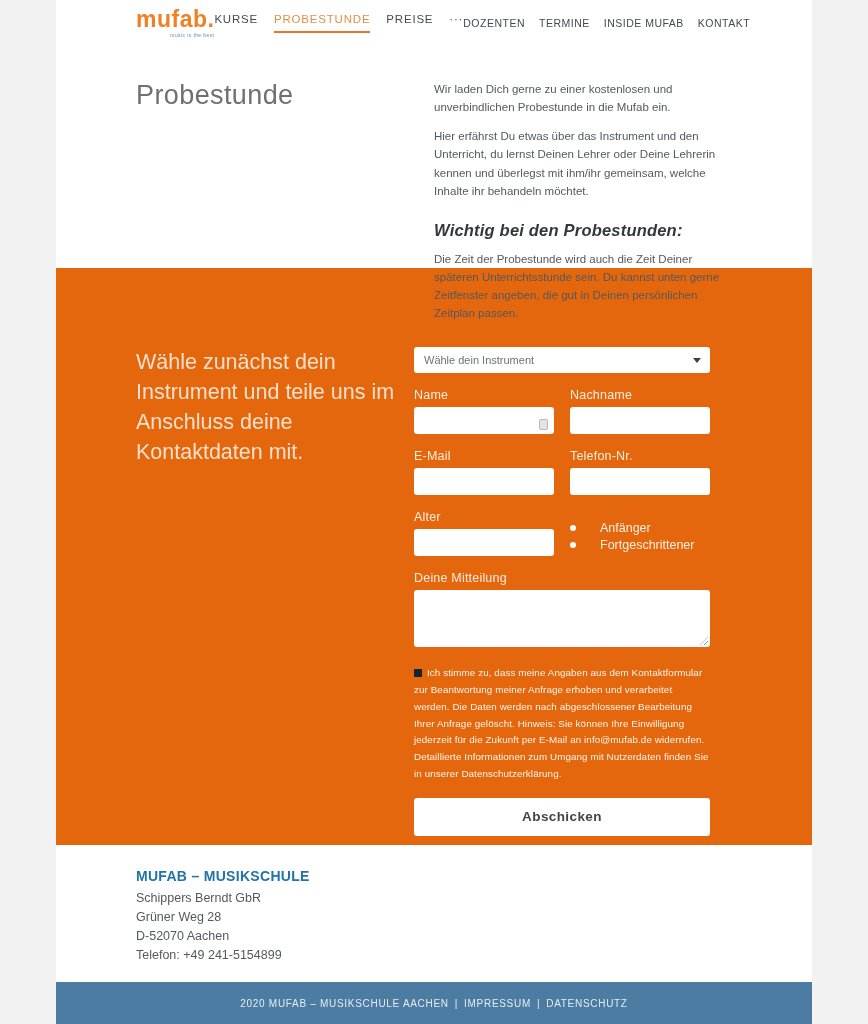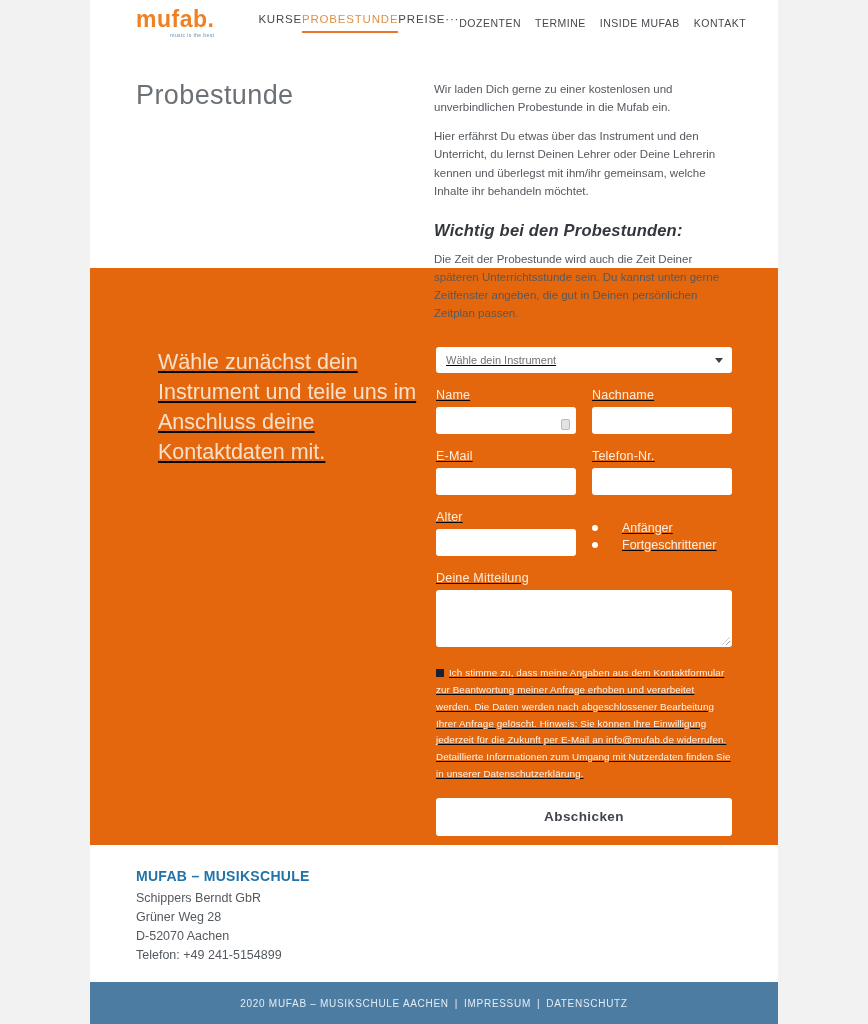--- a/index.html
+++ b/index.html
@@ -1,46 +1,46 @@
 <!DOCTYPE html>
 <html><head>
 <meta charset="utf-8">
 <style>
   * { margin:0; padding:0; box-sizing:border-box; }
   html,body { background:#f2f2f2; }
   .page {
-    width:688px; height:1024px; margin:0 auto; background:#ffffff;
+    width:756px; height:1024px; margin:0 auto; background:#ffffff;
     font-family:"Liberation Sans", sans-serif; overflow:hidden;
   }
   .container { width:596px; margin:0 auto; }
 
   
   .header { height:46px; }
   .header .container { display:flex; align-items:center; height:100%; }
   .logo { display:flex; flex-direction:column; cursor:pointer; }
   .logo-text { color:#EF8023; font-size:23px; font-weight:700; letter-spacing:0.5px; line-height:1; }
   .logo-tagline { font-size:5px; color:#5B8DB8; text-align:right; margin-top:1px; letter-spacing:0.4px; }
-  .nav-left { margin-left:44px; display:flex; align-items:flex-start; }
+  .nav-left { display:flex; gap:16px; align-items:flex-start; }
   .nav-link { font-size:11.5px; color:#45494E; letter-spacing:0.8px; cursor:pointer;
               padding-bottom:6px; border-bottom:2px solid transparent; white-space:nowrap; }
   .nav-link.active { color:#DC9146; border-bottom-color:#E8772B; }
   .nav-right { margin-left:auto; display:flex; gap:14px; }
   .nav-right .nav-link { font-size:10.5px; letter-spacing:0.5px; padding-bottom:0; border-bottom:none; }
 
   
   .intro-section { height:222px; padding-top:34px; }
   .intro-section .container { display:flex; }
   .intro-title { font-size:27px; color:#6C7176; font-weight:400; letter-spacing:0.4px; line-height:1.15; flex:1; }
   .intro-right { width:298px; }
   .intro-right p { font-size:11.5px; color:#54595F; line-height:1.58; margin-bottom:11px; }
   .important-heading { font-size:16.5px; font-weight:800; color:#33373D; margin:21px 0 10px; letter-spacing:0.2px;font-style:italic; }
 
   
   .form-section { background:#E5670D; height:577px; padding-top:79px; }
-  .form-section .container { display:flex; justify-content:flex-end;text-decoration:underline; }
+  .form-section .container { display:flex; justify-content:flex-start; }
   .headline { width:278px; font-size:21.5px; color:#F7E0CB; line-height:1.4; font-weight:400; }
   .form-col { width:296px; }
 
   .select {
     height:26px; background:#fff; border-radius:3px; display:flex; align-items:center;
     padding:3px 10px; font-size:11px; color:#6E7377; position:relative; margin-bottom:15px; cursor:pointer;
   }
   .caret { position:absolute; right:9px; top:11px; width:0; height:0;
            border-left:4px solid transparent; border-right:4px solid transparent; border-top:5px solid #3c3f44; }
 

